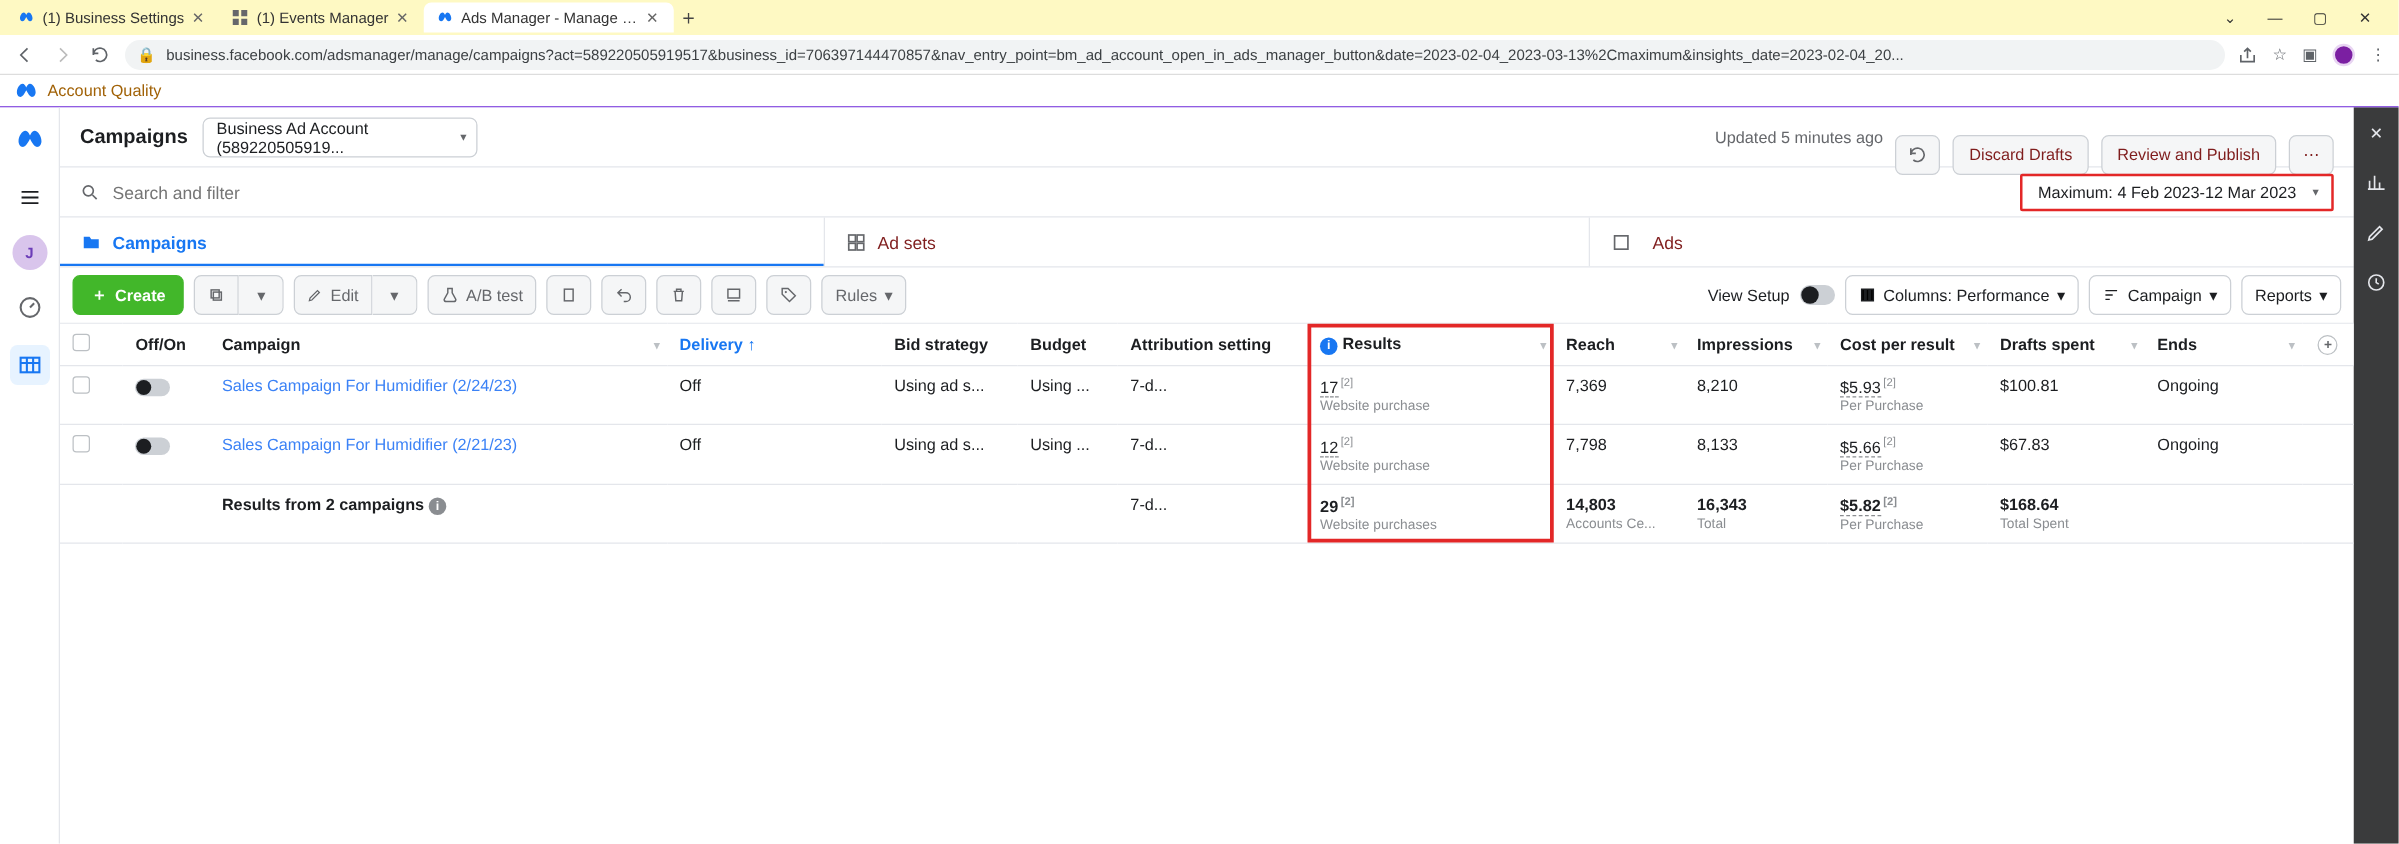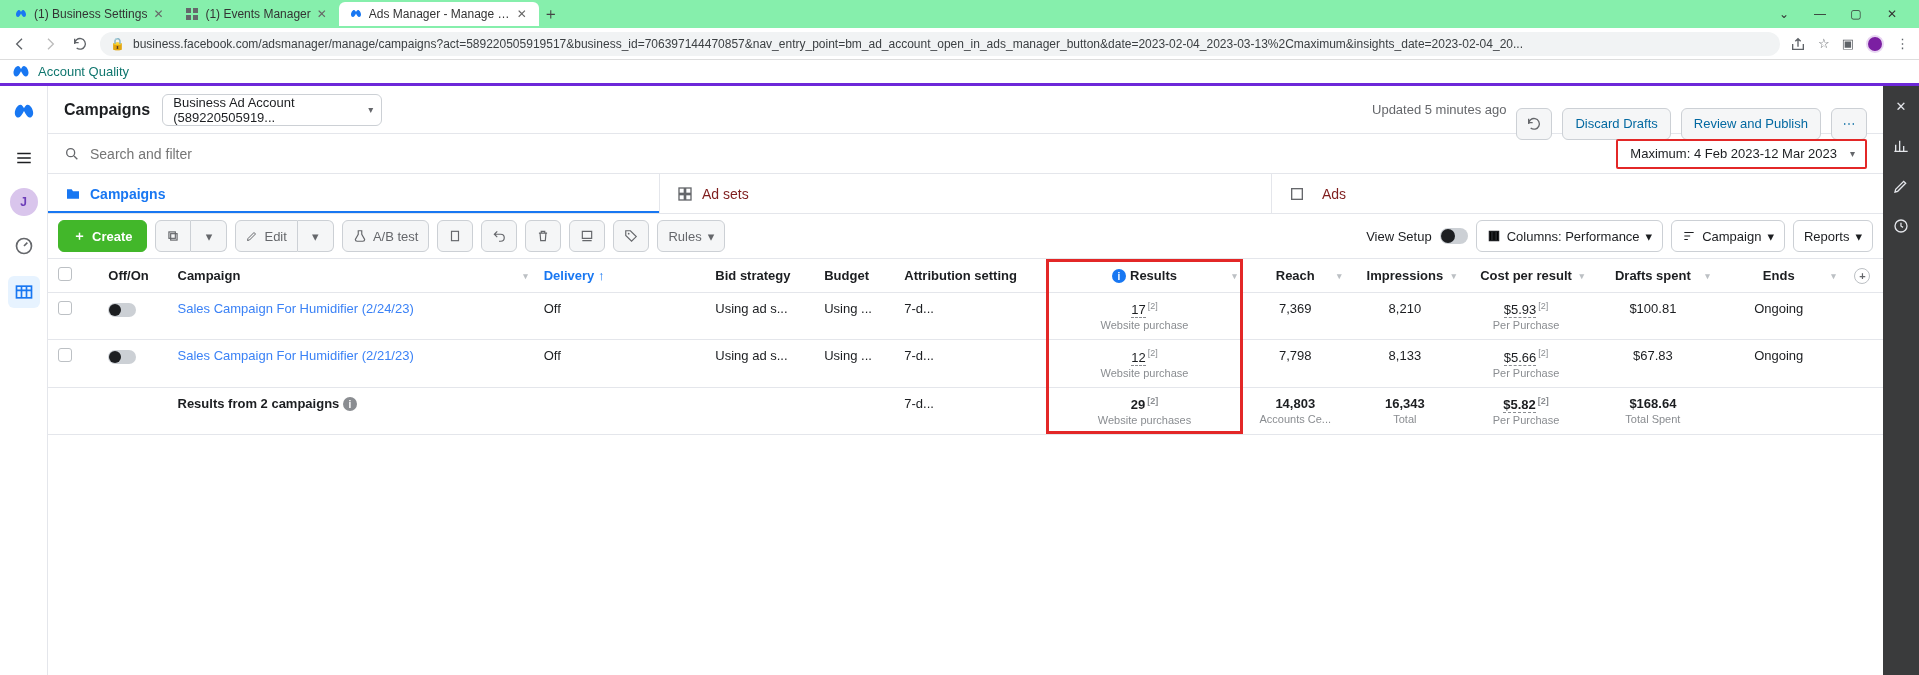--- a/index.html
+++ b/index.html
@@ -1,57 +1,57 @@
 <!DOCTYPE html>
 <html><head>
 <meta charset="utf-8">
 <style>
   * { box-sizing: border-box; margin: 0; padding: 0; font-family: -apple-system, BlinkMacSystemFont, "Segoe UI", Helvetica, Arial, sans-serif; }
   body { background: #fff; width: 1919px; height: 675px; overflow: hidden; font-size: 13px; color: #1c1e21; }
 
   
-  .browser-tabs { height: 28px; background: #86efac; display: flex; align-items: center; padding: 0 4px; }
+  .browser-tabs { height: 28px; background: #fef9c3; display: flex; align-items: center; padding: 0 4px; }
   .browser-tab { height: 24px; display: flex; align-items: center; gap: 6px; padding: 0 10px; font-size: 12px; color: #333; max-width: 200px; border-top-left-radius: 6px; border-top-right-radius: 6px; position: relative; }
   .browser-tab.active { background: #fff; }
   .browser-tab .favicon { width: 14px; height: 14px; display:flex; align-items:center; justify-content:center; }
   .browser-tab .tlabel { white-space: nowrap; overflow:hidden; text-overflow: ellipsis; flex:1;}
   .browser-tab .close { width:12px; color:#666; font-size:12px; }
   .new-tab-btn { width: 24px; height: 24px; display:flex;align-items:center;justify-content:center;color:#444;font-size:16px;}
   .win-controls { margin-left:auto; display:flex; gap:18px; padding-right:14px; color:#333; font-size:12px;}
   .win-controls span { width:18px; text-align:center; }
 
   .addr-bar { height: 32px; background:#fff; border-bottom:1px solid #ddd; display:flex; align-items:center; padding:0 10px; gap:10px;}
   .nav-btn { width:20px; height:20px; display:flex; align-items:center; justify-content:center; color:#5f6368;}
   .nav-btn.disabled { color:#bbb; }
   .url-box { flex:1; height:24px; background:#f1f3f4; border-radius:12px; display:flex; align-items:center; padding:0 10px; gap:8px; font-size:12px; color:#3c4043; overflow:hidden;}
   .url-box .lock { color:#5f6368; }
   .url-box .url { white-space:nowrap; overflow:hidden; }
   .addr-right { display:flex; align-items:center; gap:12px; color:#5f6368;}
   .profile-dot { width:18px; height:18px; border-radius:50%; background:#7b1fa2; border:2px solid #e8d5f2;}
 
-  .sub-bar { height: 26px; border-bottom:3px solid #6d28d9; display:flex; align-items:center; padding:0 12px; gap:8px; font-size:13px; color:#0f766e;}
+  .sub-bar { height: 26px; border-bottom:1px solid #6d28d9; display:flex; align-items:center; padding:0 12px; gap:8px; font-size:13px; color:#a16207;}
   .sub-bar .meta-swirl { color:#1877f2; }
 
   
   .app { display:flex; height: calc(675px - 28px - 32px - 26px); position:relative;}
 
   .left-rail { width:48px; background:#fff; border-right:1px solid #e4e6eb; display:flex; flex-direction:column; align-items:center; padding-top:10px; gap:14px;}
   .left-rail .icon { width:32px; height:32px; display:flex; align-items:center; justify-content:center; border-radius:6px; color:#65676b;}
   .left-rail .icon.brand { color:#1877f2;}
   .left-rail .avatar { width:28px; height:28px; border-radius:50%; background:#d9c5ec; display:flex; align-items:center; justify-content:center; color:#6c3db8; font-weight:600; font-size:12px;}
   .left-rail .icon.active { background:#e7f3ff; color:#1877f2;}
 
   .main { flex:1; display:flex; flex-direction:column; background:#fff; min-width:0;}
 
   .topbar { height:48px; display:flex; align-items:center; padding:0 16px; gap:12px; border-bottom:1px solid #e4e6eb;}
   .topbar h1 { font-size:16px; font-weight:700;}
   .acct-select { height:32px; border:1px solid #ccd0d5; border-radius:6px; padding:0 26px 0 10px; display:flex; align-items:center; font-size:13px; color:#1c1e21; position:relative; max-width:220px;}
   .acct-select::after { content:"▾"; position:absolute; right:8px; color:#65676b; font-size:10px;}
   .topbar .right { margin-left:auto; display:flex; align-items:center; gap:10px; color:#65676b; font-size:13px;}
-  .btn { height:32px; border:1px solid #ccd0d5; border-radius:6px; background:#f5f6f7; padding:0 12px; display:flex; align-items:center; font-size:13px; color:#0369a1; gap:6px;margin-top:28px;}
+  .btn { height:32px; border:1px solid #ccd0d5; border-radius:6px; background:#f5f6f7; padding:0 12px; display:flex; align-items:center; font-size:13px; color:#7f1d1d; gap:6px;margin-top:28px;}
   .btn.icononly { width:36px; padding:0; justify-content:center;}
 
   .searchrow { height:40px; display:flex; align-items:center; padding:0 16px; gap:10px; border-bottom:1px solid #e4e6eb;}
   .searchrow .sicon { color:#65676b;}
   .searchrow input { border:none; outline:none; flex:1; font-size:14px; color:#1c1e21;}
   .date-pill { height:30px; border:2px solid #e32727; padding:3px 28px 3px 12px; display:flex; align-items:center; font-size:13px; color:#1c1e21; position:relative; border-radius:2px;}
   .date-pill::after { content:"▾"; position:absolute; right:10px; color:#65676b; font-size:10px;}
 
   .tabsrow { height:40px; display:flex; border-bottom:1px solid #e4e6eb;}
   .level-tab { flex:1; display:flex; align-items:center; gap:8px; padding:0 16px; border-right:1px solid #e4e6eb; font-size:14px; color:#7f1d1d;}
@@ -71,21 +71,21 @@
   .toggle { width:28px; height:16px; border-radius:8px; background:#ccd0d5; position:relative;}
   .toggle::after { content:""; position:absolute; left:1px; top:1px; width:14px; height:14px; border-radius:50%; background:#1c1e21;}
   .viewsetup { display:flex; align-items:center; gap:8px; color:#1c1e21; font-size:13px;}
   .colsel { height:32px; border:1px solid #ccd0d5; border-radius:6px; padding:0 10px; display:flex; align-items:center; gap:6px; font-size:13px;}
 
   
   .table-wrap { flex:1; overflow:auto;}
   table { border-collapse:collapse; width:100%; font-size:13px;}
   thead th { background:#fff; border-top:1px solid #e4e6eb; border-bottom:1px solid #e4e6eb; padding:8px 10px; text-align:left; font-weight:600; color:#1c1e21; position:relative; white-space:nowrap;}
   thead th.sortable::after { content:"▾"; color:#bcc0c4; font-size:9px; position:absolute; right:6px; top:50%; transform:translateY(-50%);}
-  th.right, td.right { text-align:center;}
+  th.right, td.right { text-align:left;}
   tbody td { border-bottom:1px solid #e4e6eb; padding:8px 10px; vertical-align:top; white-space:nowrap;}
   .chk { width:14px; height:14px; border:1px solid #bcc0c4; border-radius:3px; display:inline-block;}
   .switch { width:28px; height:14px; border-radius:7px; background:#ccd0d5; position:relative; display:inline-block; vertical-align:middle;}
   .switch::after { content:""; position:absolute; left:1px; top:1px; width:12px; height:12px; border-radius:50%; background:#1c1e21;}
   .camp-link { color:#3b82f6;}
   .subtext { color:#8a8d91; font-size:11px; display:block; margin-top:2px;}
   .dotted { border-bottom:1px dashed #8a8d91;}
   .info-i { width:14px; height:14px; border-radius:50%; background:#1877f2; color:#fff; font-size:10px; display:inline-flex; align-items:center; justify-content:center; margin-right:4px;}
   .sup { font-size:9px; color:#8a8d91; vertical-align:super; margin-left:2px;}
   .totals td { font-weight:700;}

